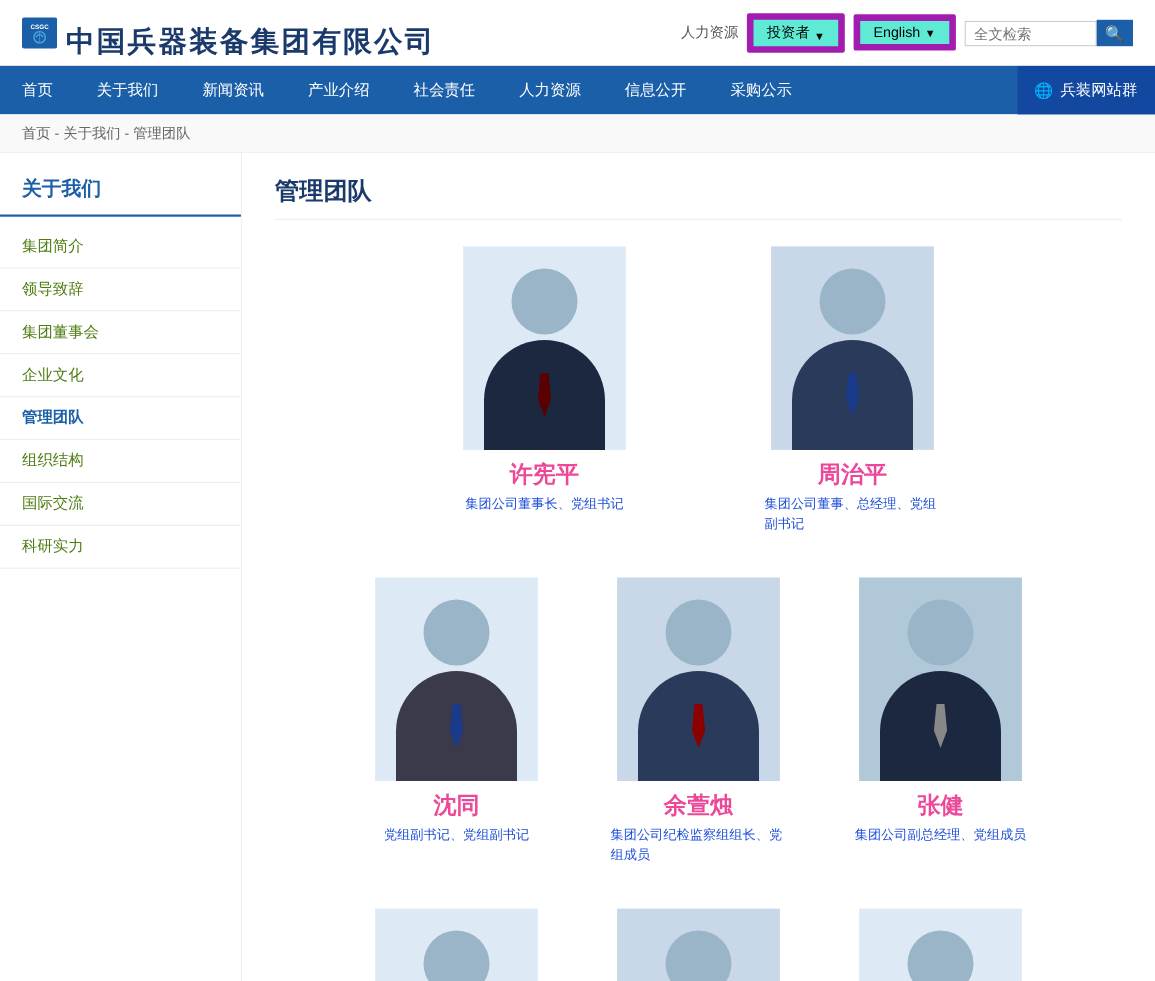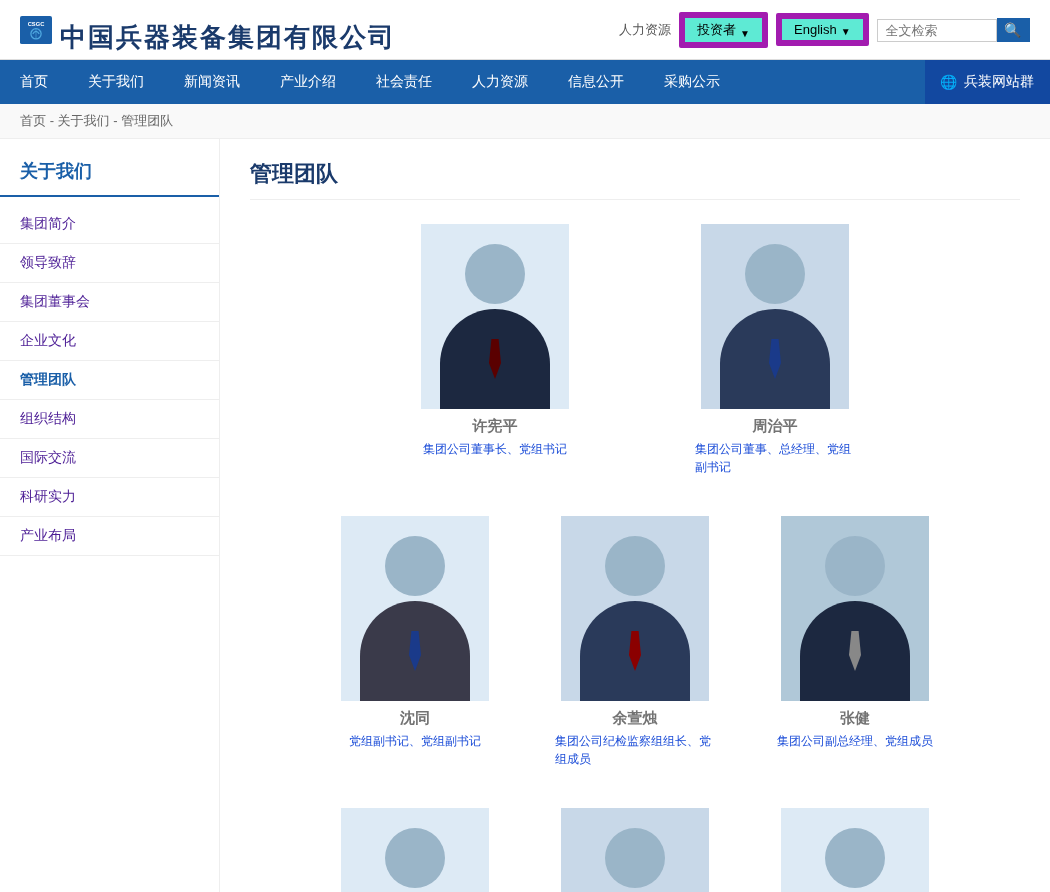--- a/index.html
+++ b/index.html
@@ -28,34 +28,34 @@
     .breadcrumb { padding: 8px 20px; font-size: 13px; color: #666; background: #f9f9f9; border-bottom: 1px solid #eee; }
     .breadcrumb a { color: #666; text-decoration: none; }
     .breadcrumb span { color: #666; }
 
     
     .main { display: flex; padding: 0; }
 
     
     .sidebar { width: 220px; min-width: 220px; padding: 20px 0; border-right: 1px solid #eee; }
     .sidebar-title { color: #1a5fa8; font-size: 18px; font-weight: bold; padding: 0 20px 12px 20px; border-bottom: 2px solid #1a5fa8; margin-bottom: 8px; }
-    .sidebar-item { padding: 10px 20px; font-size: 14px; color: #4c1d95; cursor: pointer; border-bottom: 1px solid #eee; }
+    .sidebar-item { padding: 10px 20px; font-size: 14px; color: #4d7c0f; cursor: pointer; border-bottom: 1px solid #eee; }
     .sidebar-item.active { color: #1a5fa8; font-weight: bold; }
 
     
     .content { flex: 1; padding: 20px 30px; }
     .page-title { font-size: 22px; color: #1a3a6b; font-weight: bold; margin-bottom: 24px; padding-bottom: 10px; border-bottom: 1px solid #eee; }
 
     
     .team-section { display: flex; flex-direction: column; gap: 40px; }
     .team-row { display: flex; justify-content: center; gap: 60px; }
     .team-row.top { justify-content: center; gap: 120px; }
 
     .member { display: flex; flex-direction: column; align-items: center; width: 160px; }
-    .member-name { font-size: 15px; color: #737373; margin-top: 8px; font-weight: bold; text-align: center; }
+    .member-name { font-size: 21px; color: #ec4899; margin-top: 8px; font-weight: bold; text-align: center; }
     .member-title { font-size: 12px; color: #1d4ed8; margin-top: 4px; text-align: left; line-height: 1.5; }
 
     
     .photo-box {
       width: 148px;
       height: 185px;
       background: #c8daea;
       position: relative;
       overflow: hidden;
     }
@@ -172,21 +172,20 @@
   <aside class="sidebar">
     <div class="sidebar-title">关于我们</div>
     <div class="sidebar-item">集团简介</div>
     <div class="sidebar-item">领导致辞</div>
     <div class="sidebar-item">集团董事会</div>
     <div class="sidebar-item">企业文化</div>
     <div class="sidebar-item active">管理团队</div>
     <div class="sidebar-item">组织结构</div>
     <div class="sidebar-item">国际交流</div>
     <div class="sidebar-item">科研实力</div>
-    <div class="sidebar-item">产业布局</div>
   </aside>
 
   <section class="content">
     <h1 class="page-title">管理团队</h1>
 
     <div class="team-section">
 
       <div class="team-row top">
 
         <div class="member">

